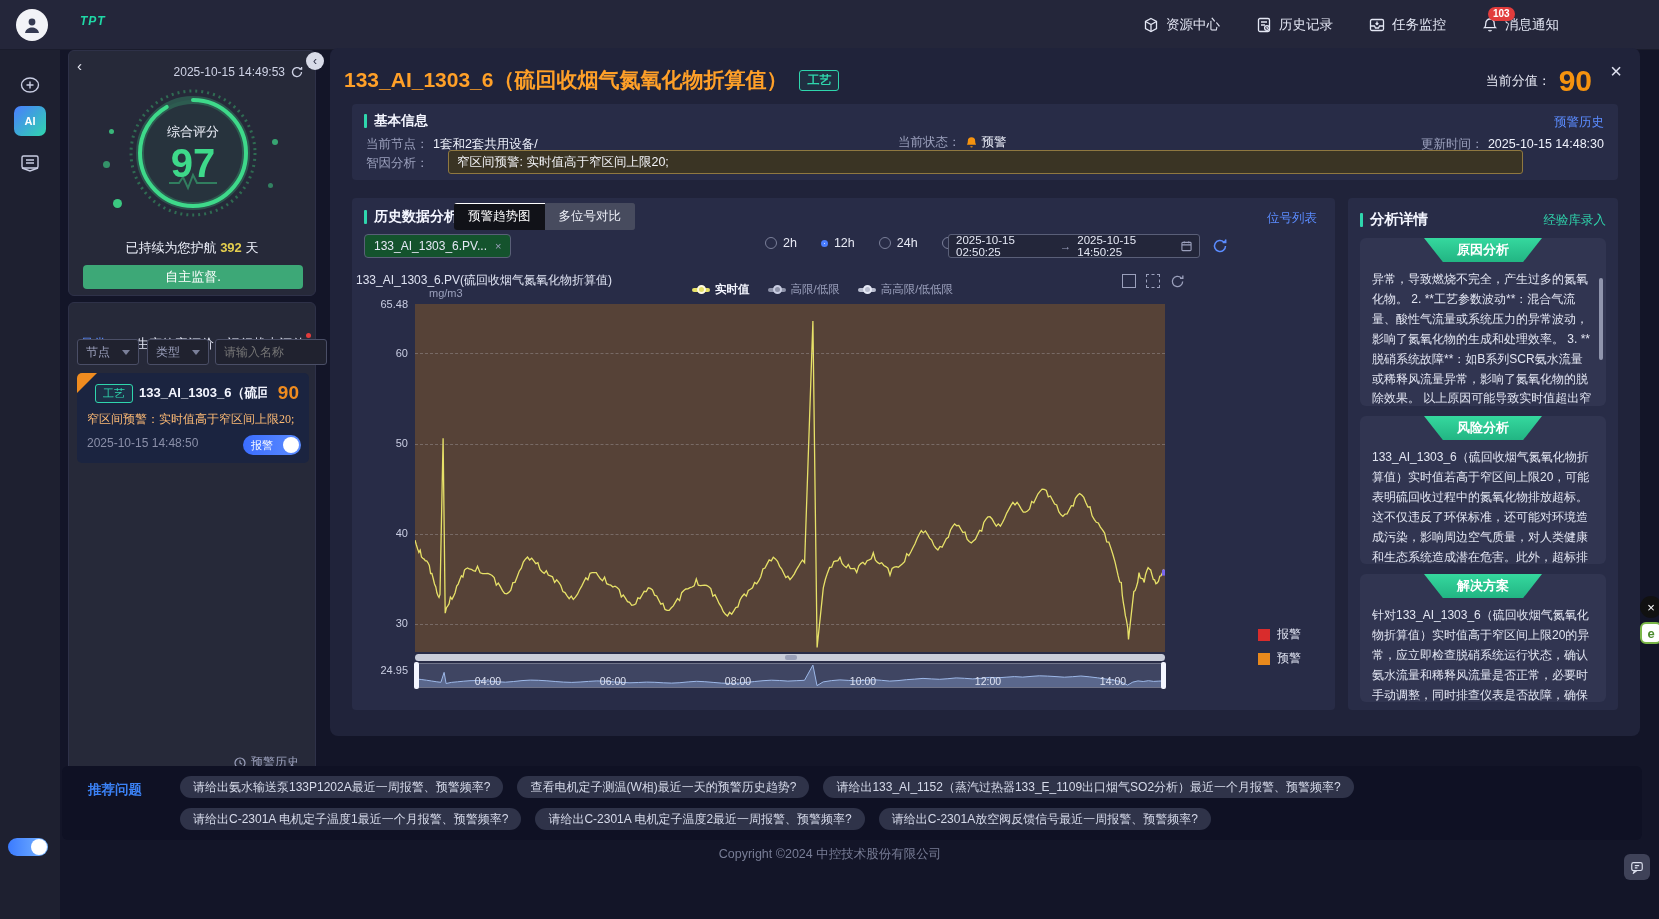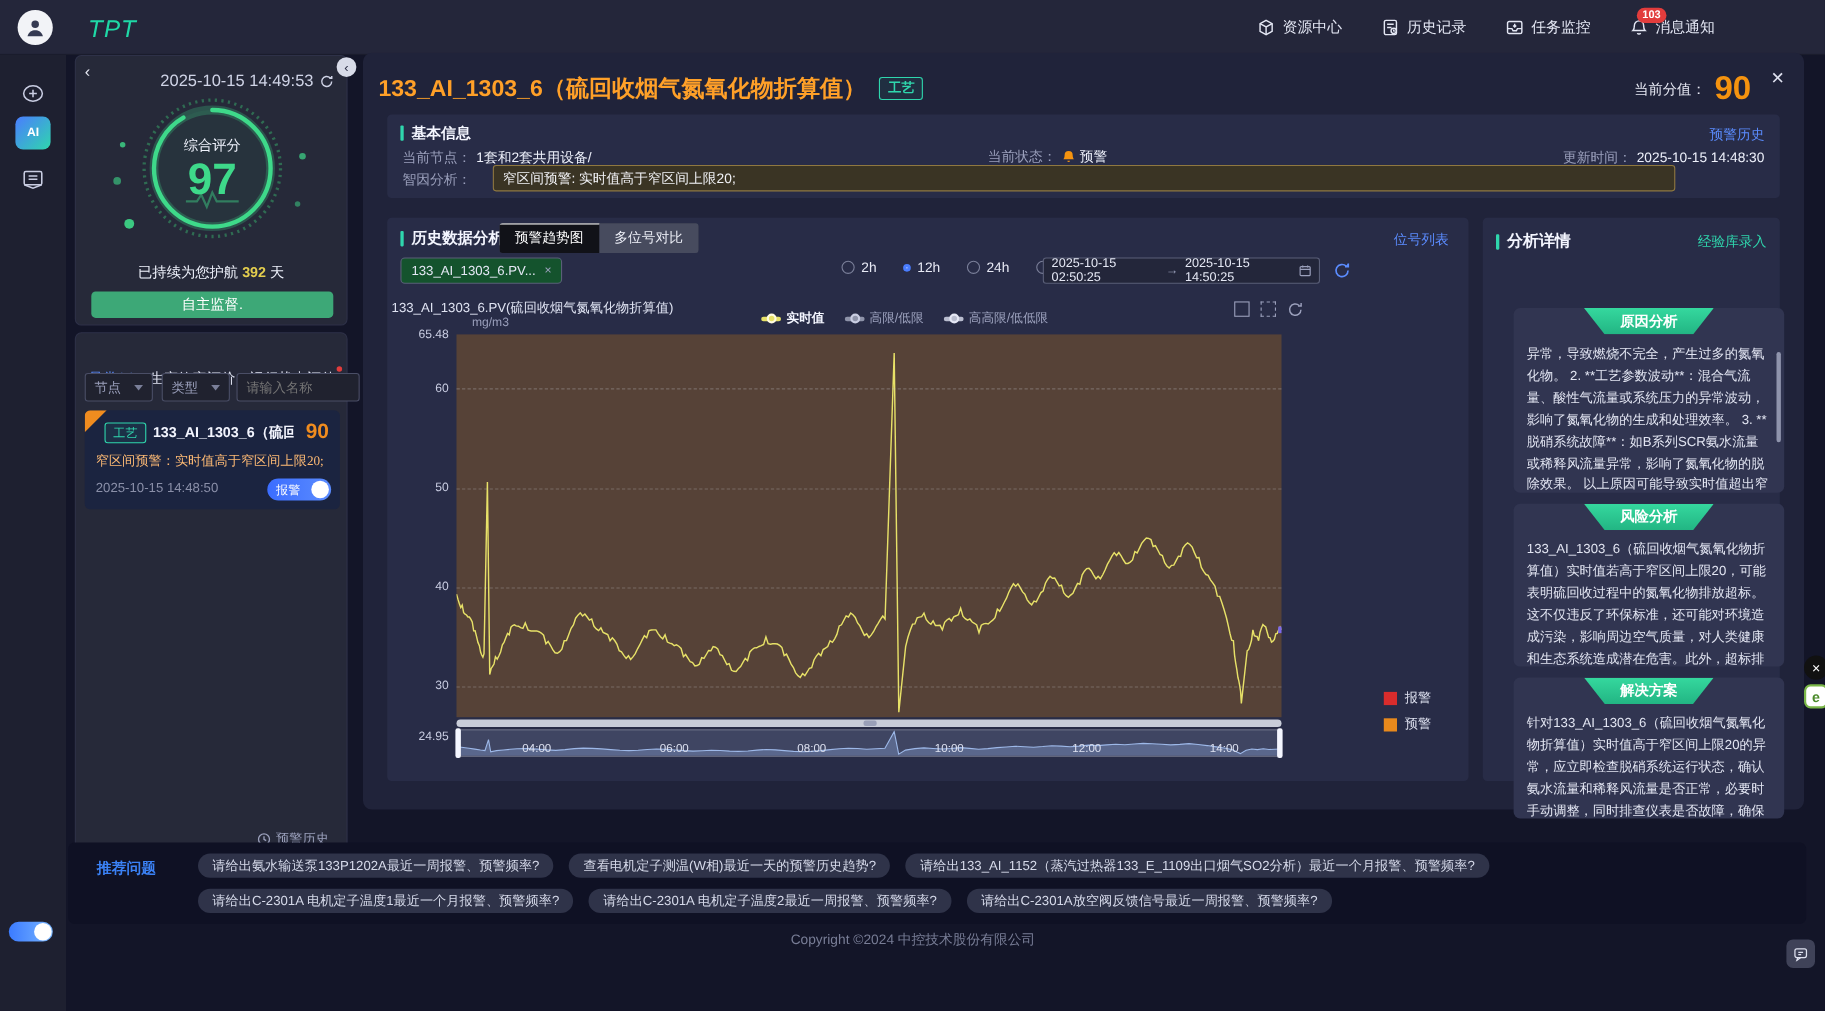--- a/index.html
+++ b/index.html
@@ -1,33 +1,33 @@
 <!DOCTYPE html>
 <html><head>
 <meta charset="utf-8">
 <style>
   html,body{margin:0;padding:0;background:#0d0f1e;}
   *{box-sizing:border-box;font-family:"Liberation Sans","DejaVu Sans",sans-serif;}
   .stage{position:relative;width:1659px;height:919px;background:#131528;overflow:hidden;color:#e8eaf5;}
   
   .topbar{position:absolute;left:0;top:0;width:1659px;height:50px;background:#24263a;border-bottom:1px solid #1a1c2c;}
   .avatar{position:absolute;left:16px;top:9px;width:32px;height:32px;border-radius:50%;background:#f2f3f7;display:flex;align-items:center;justify-content:center;}
-  .logo{position:absolute;left:80px;top:14px;font-size:22px;font-weight:normal;font-style:italic;color:#1fd8a6;letter-spacing:1px;}
+  .logo{position:absolute;left:80px;top:14px;font-size:12px;font-weight:bold;font-style:italic;color:#1fd8a6;letter-spacing:1px;}
   .nav{position:absolute;right:100px;top:0;height:50px;display:flex;align-items:center;gap:36px;}
   .nav-item{display:flex;align-items:center;gap:7px;font-size:13.5px;color:#e4e7f4;cursor:pointer;position:relative;}
   .badge{position:absolute;top:-9px;left:6px;background:#e23c3c;color:#fff;font-size:10px;line-height:14px;padding:0 5px;border-radius:8px;font-weight:bold;}
   
   .rail{position:absolute;left:0;top:50px;width:60px;height:869px;background:#1e2030;}
   .rail-ic{position:absolute;left:14px;width:32px;height:30px;display:flex;align-items:center;justify-content:center;border-radius:7px;cursor:pointer;color:#c9cde2;}
   .rail-ic.active{background:linear-gradient(135deg,#4a7dff,#2fd6ad);color:#fff;font-weight:bold;font-size:11px;}
   .rail-toggle{position:absolute;left:8px;top:788px;width:40px;height:18px;border-radius:10px;background:linear-gradient(90deg,#3b7bff,#79b6ff);}
   .rail-toggle .knob{position:absolute;right:1px;top:1px;width:16px;height:16px;background:#fff;border-radius:50%;}
   
   .card{position:absolute;background:#262939;border:1px solid #2e3148;border-radius:6px;}
-  .ts-row{position:absolute;right:12px;top:14px;display:flex;gap:6px;align-items:center;font-size:15px;color:#cfd3e6;}
+  .ts-row{position:absolute;right:12px;top:14px;display:flex;gap:6px;align-items:center;font-size:12px;color:#cfd3e6;}
   .gauge-wrap{position:absolute;left:58px;top:36px;width:132px;height:132px;}
   .gauge-center{position:absolute;left:0;top:0;width:132px;height:132px;display:flex;flex-direction:column;align-items:center;justify-content:center;}
   .gauge-label{font-size:13px;color:#eef1fb;}
   .gauge-score{font-size:40px;font-weight:bold;color:#3ed98a;line-height:1;margin-top:2px;}
   .dot{position:absolute;border-radius:50%;background:#3ed98a;}
   .escort{position:absolute;left:0;top:188px;width:100%;text-align:center;font-size:13px;color:#eef1fb;}
   .escort b{color:#e4ce4e;font-weight:bold;}
   .green-btn{position:absolute;left:14px;top:214px;width:220px;height:24px;background:#3da877;border-radius:4px;color:#fff;font-size:13px;display:flex;align-items:center;justify-content:center;cursor:pointer;}
   .tabs-row{position:absolute;left:12px;top:8px;display:flex;gap:13px;font-size:13px;color:#dfe2f0;margin-top:24px;}
   .tab{cursor:pointer;position:relative;padding-bottom:6px;}
@@ -81,21 +81,21 @@
   .leg-mark i{position:absolute;left:5px;top:-3px;width:9px;height:9px;border-radius:50%;}
   .slider-bar{position:absolute;left:63px;top:456px;width:750px;height:7px;background:#c9cdd9;border-radius:4px;cursor:pointer;}
   .slider-grip{position:absolute;left:370px;top:1px;width:12px;height:5px;background:#9aa0b8;border-radius:2px;}
   .minimap{position:absolute;left:63px;top:465px;width:750px;height:25px;background:rgba(125,135,170,.28);border:1px solid rgba(255,255,255,.25);cursor:pointer;}
   .mhandle{position:absolute;top:-2px;width:5px;height:27px;background:#f4f6ff;border-radius:2px;}
   .status-leg{position:absolute;left:906px;display:flex;align-items:center;gap:7px;font-size:12px;color:#dfe2f0;cursor:pointer;}
   .sq{width:12px;height:12px;}
   .toolbox{position:absolute;right:150px;top:76px;display:flex;gap:10px;color:#9ba0bc;}
   .tool{width:14px;height:14px;border:1.5px solid #9ba0bc;cursor:pointer;}
   
-  .ana-card{position:absolute;left:28px;width:246px;background:#313551;border-radius:6px;overflow:hidden;margin-top:42px;}
+  .ana-card{position:absolute;left:12px;width:246px;background:#313551;border-radius:6px;overflow:hidden;}
   .ana-badge{position:absolute;left:50%;transform:translateX(-50%);top:0;width:118px;height:24px;background:linear-gradient(180deg,#35d89e,#22b583);clip-path:polygon(0 0,100% 0,84% 100%,16% 100%);color:#fff;font-size:13px;font-weight:bold;display:flex;align-items:center;justify-content:center;}
   .ana-text{margin:32px 12px 10px 12px;font-size:12px;line-height:1.66;color:#e2e5f2;}
   .vscroll{position:absolute;right:3px;top:40px;width:4px;height:82px;background:#8f94ac;border-radius:2px;cursor:pointer;}
   
   .suggest{position:absolute;left:62px;top:766px;width:1580px;height:74px;background:#0f1124;border-radius:6px;}
   .chips{position:absolute;left:118px;top:10px;width:1440px;display:flex;flex-wrap:wrap;gap:10px 14px;}
   .chip{height:22px;line-height:22px;padding:0 13px;border-radius:12px;background:#2f3349;color:#d6daea;font-size:12px;cursor:pointer;white-space:nowrap;}
   .footer{position:absolute;left:60px;top:846px;width:1540px;text-align:center;font-size:12.5px;color:#787d96;}
   svg{display:block;}
 </style>

